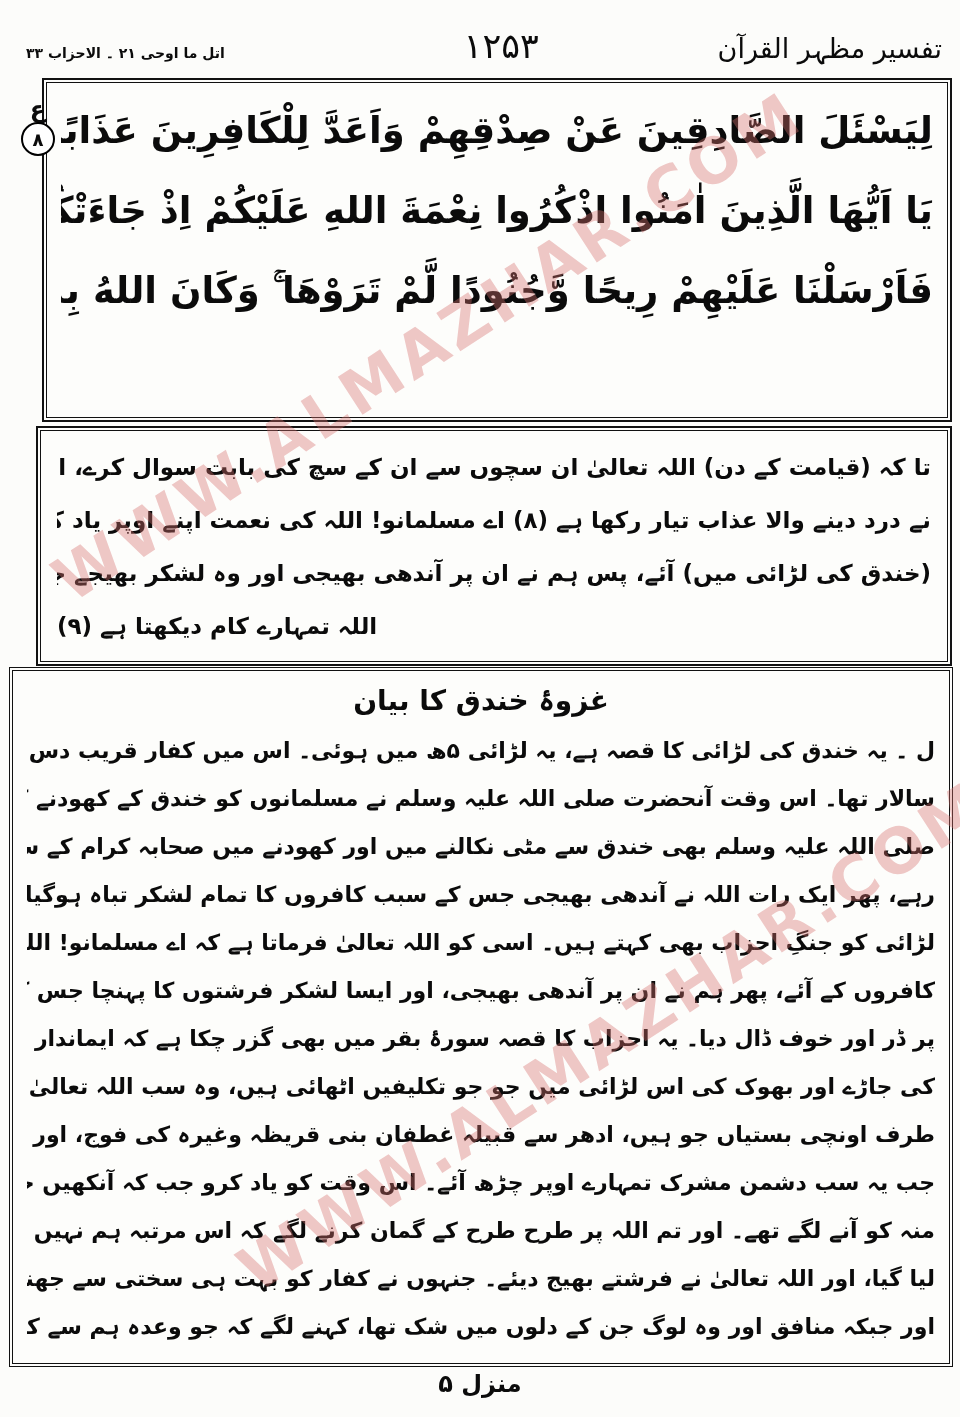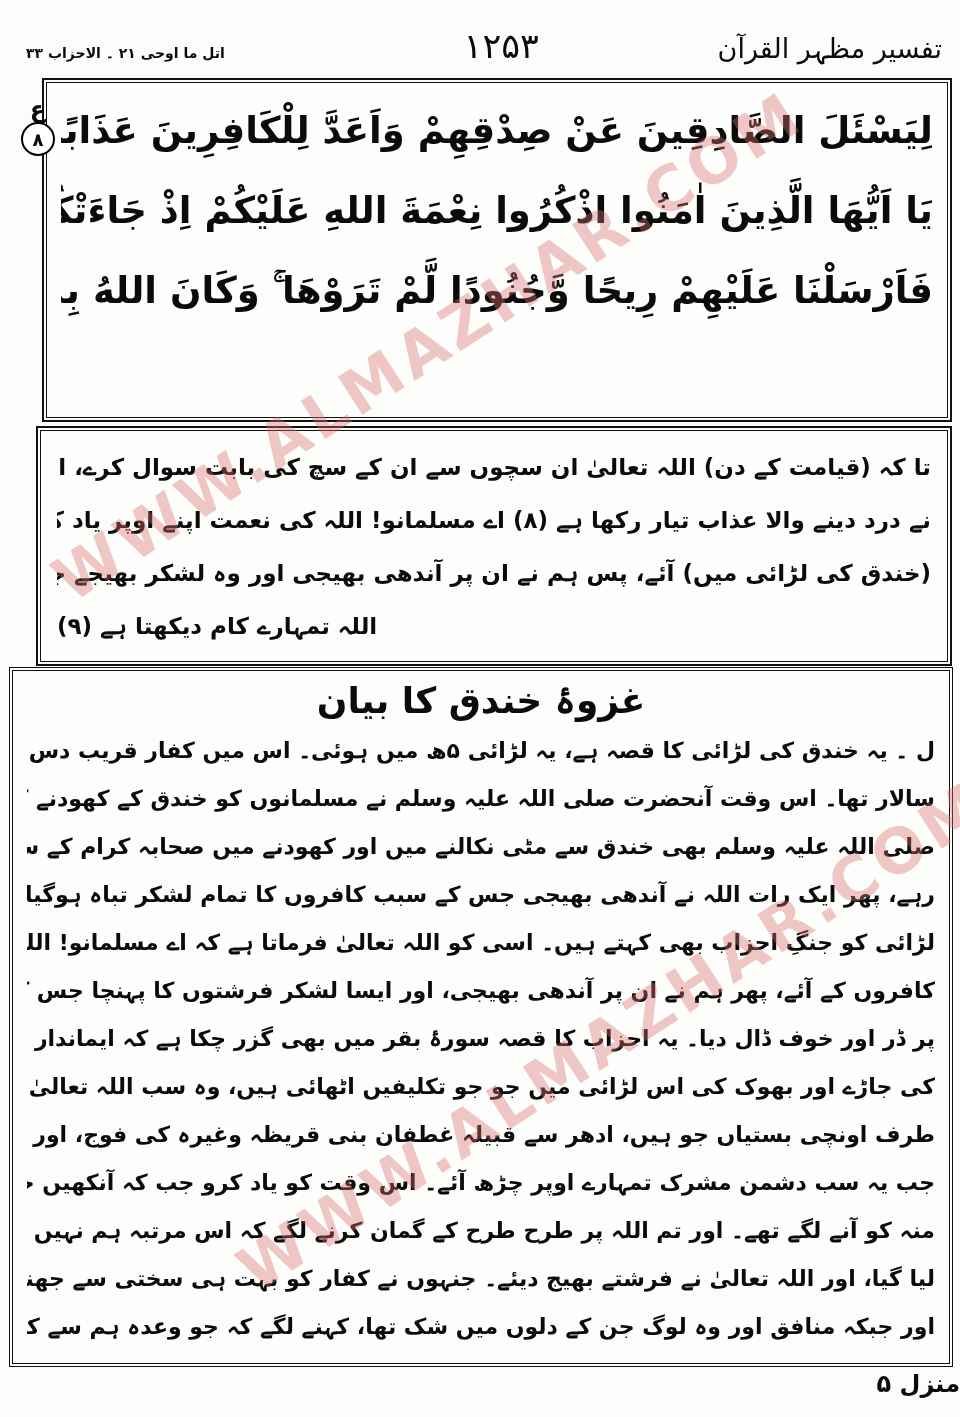--- a/index.html
+++ b/index.html
@@ -56,21 +56,21 @@
   .tline.center { text-align:left; }
   .commentary {
     margin:8px 10px 0 12px;
     padding:6px 14px 4px 14px;
     height:694px;
     overflow:hidden;
     outline-width:1px;
   }
   .sect-head {
     text-align:center;
-    font-size:36px; font-weight:bold;
+    font-size:28px; font-weight:bold;
     line-height:48px;
     margin-bottom:2px;
   }
   .bline {
     font-size:22px; font-weight:bold;
     line-height:48px;
     text-align:right;
     white-space:nowrap; overflow:hidden;
   }
   
@@ -80,21 +80,21 @@
     background:transparent;
   }
   .ruku { right:auto; left:16px; }
   .ruku .ltr { font-size:24px; font-weight:bold; display:block; line-height:26px; }
   .ruku .circ {
     display:inline-block; width:34px; height:34px; line-height:31px;
     border:2px solid #000; border-radius:50%;
     font-size:18px; font-weight:bold; background:#fff;
   }
   
-  .ftr { text-align:right; margin-top:6px; font-size:24px; font-weight:bold; }
+  .ftr { text-align:center; margin-top:6px; font-size:24px; font-weight:bold; }
   
   .wm {
     position:absolute; z-index:6; pointer-events:none;
     font-family:"DejaVu Sans", sans-serif;
     font-weight:bold; color:#d6706e; opacity:0.38;
     letter-spacing:5px; white-space:nowrap;
     transform-origin:left top;
   }
   .wm1 { left:40px; top:555px; font-size:62px; transform:rotate(-33deg); }
   .wm2 { left:225px; top:1245px; font-size:62px; transform:rotate(-33deg); }

